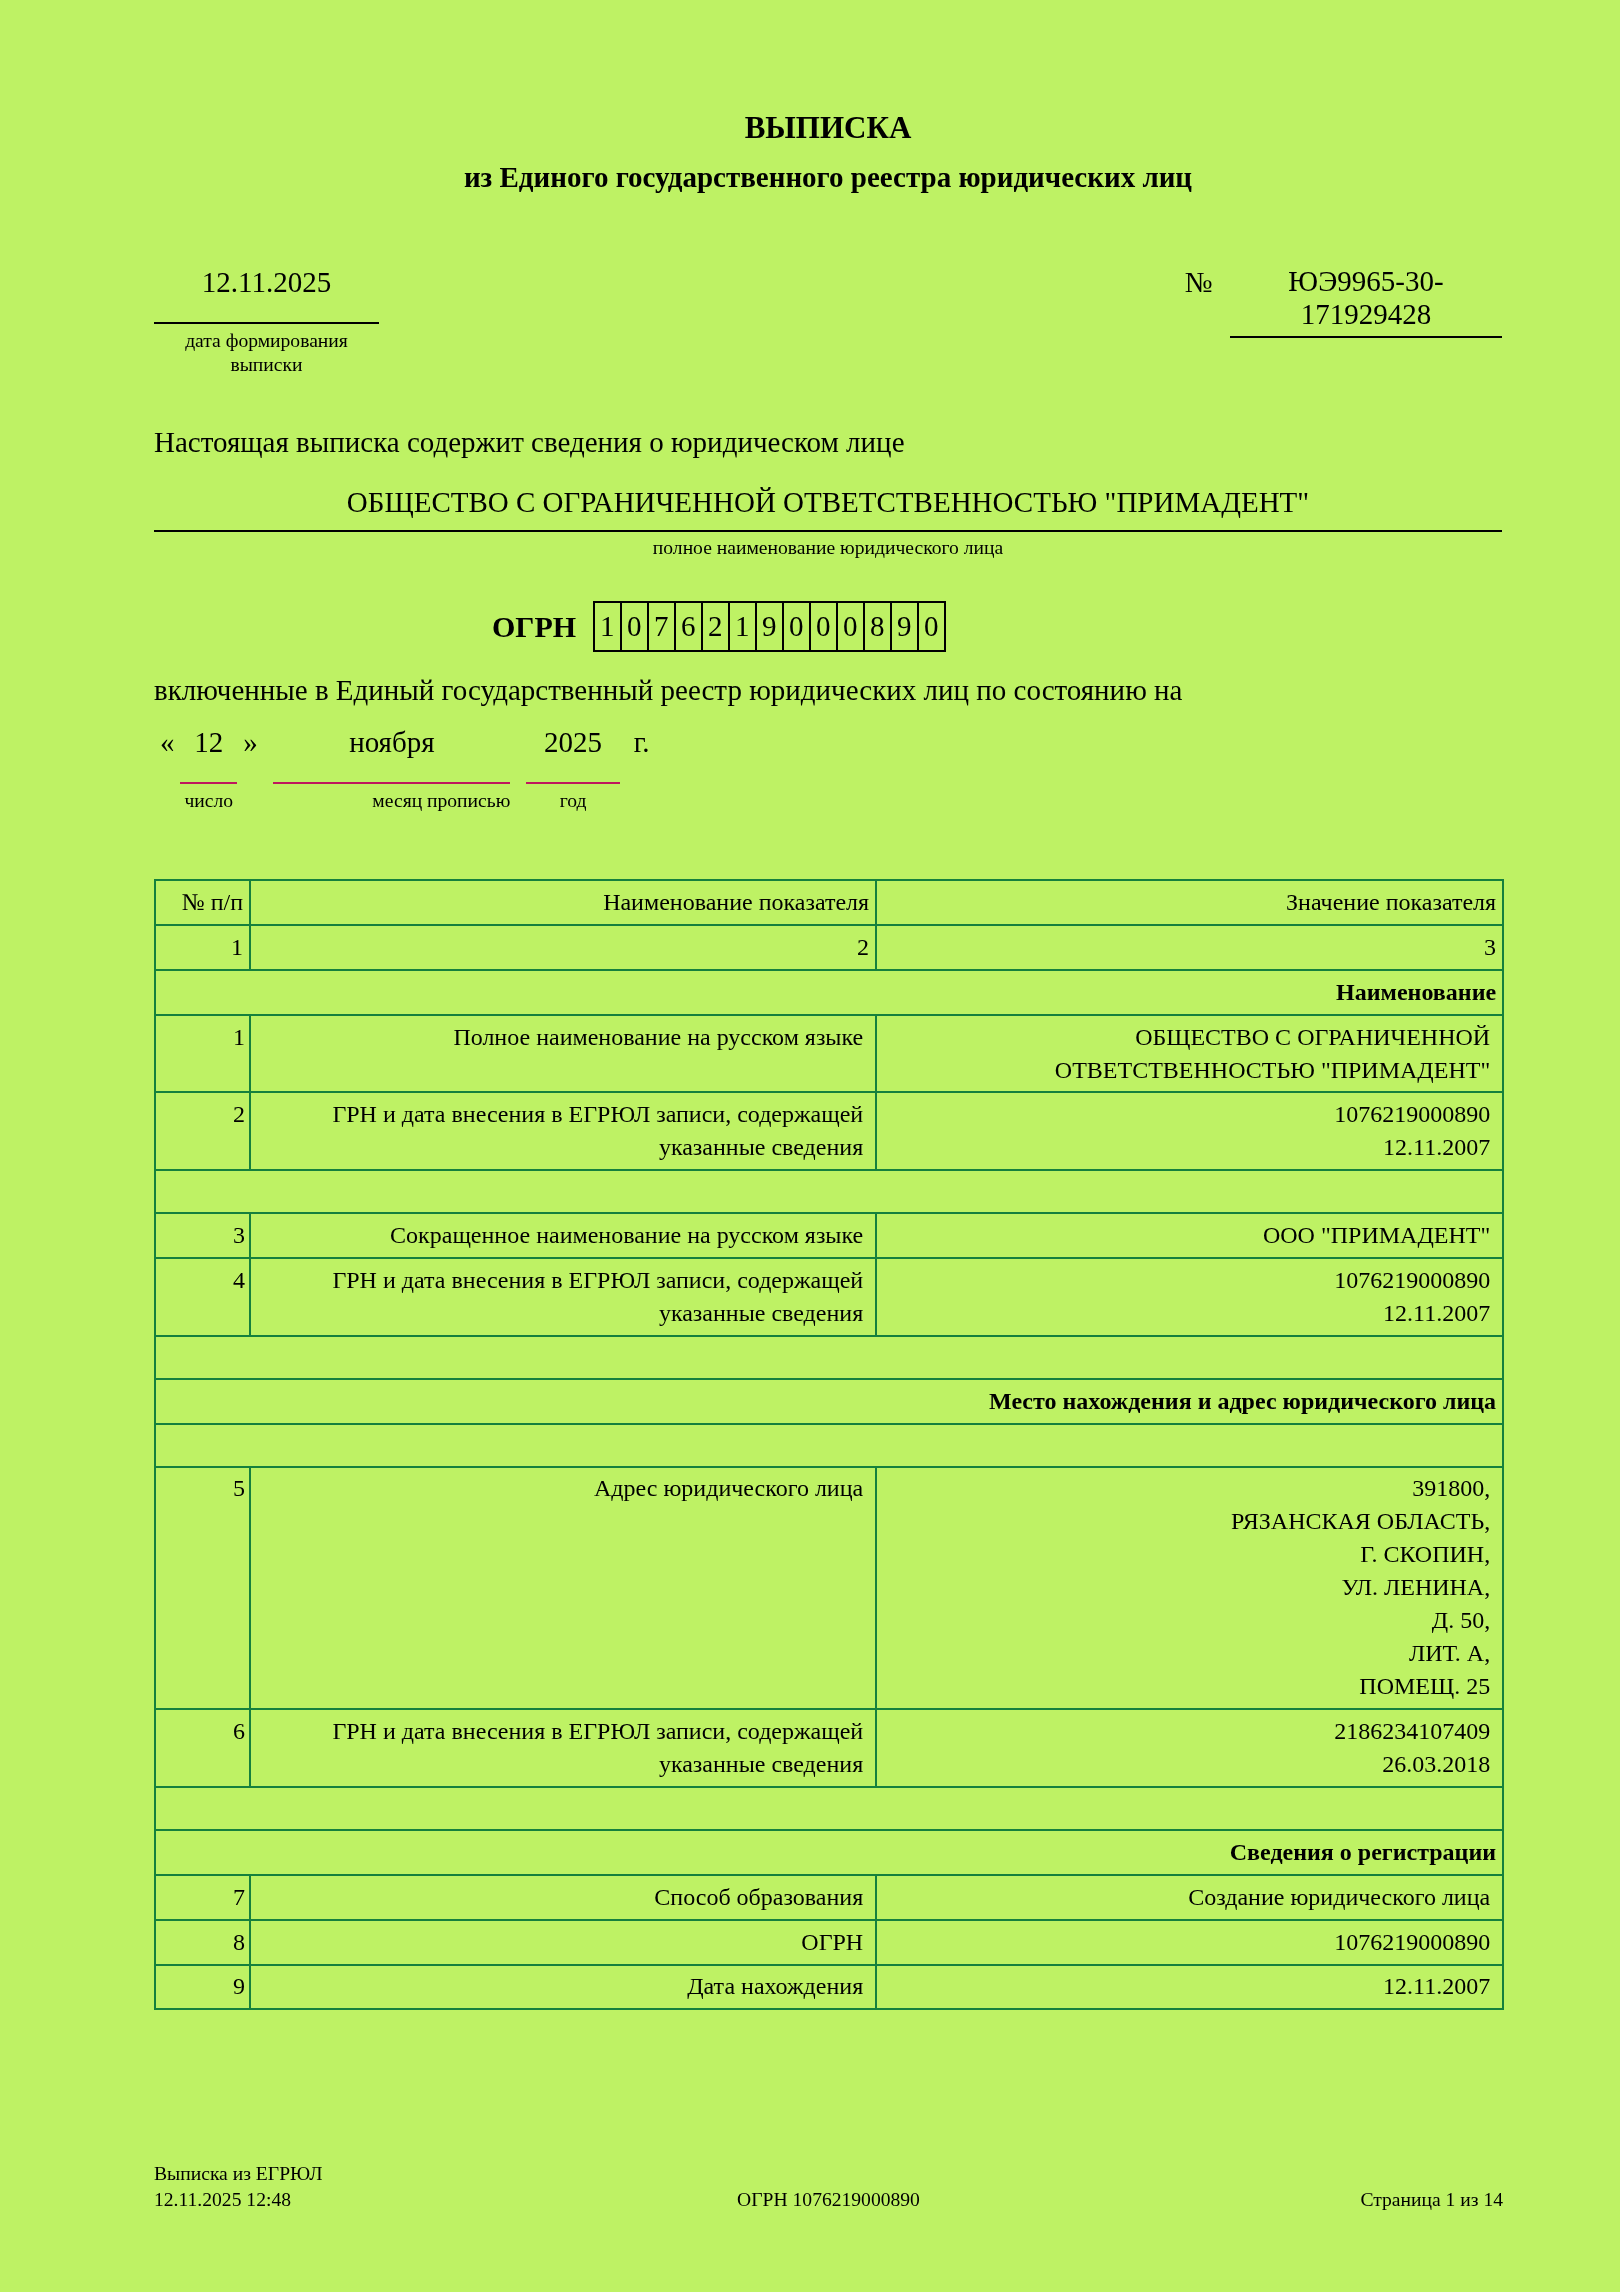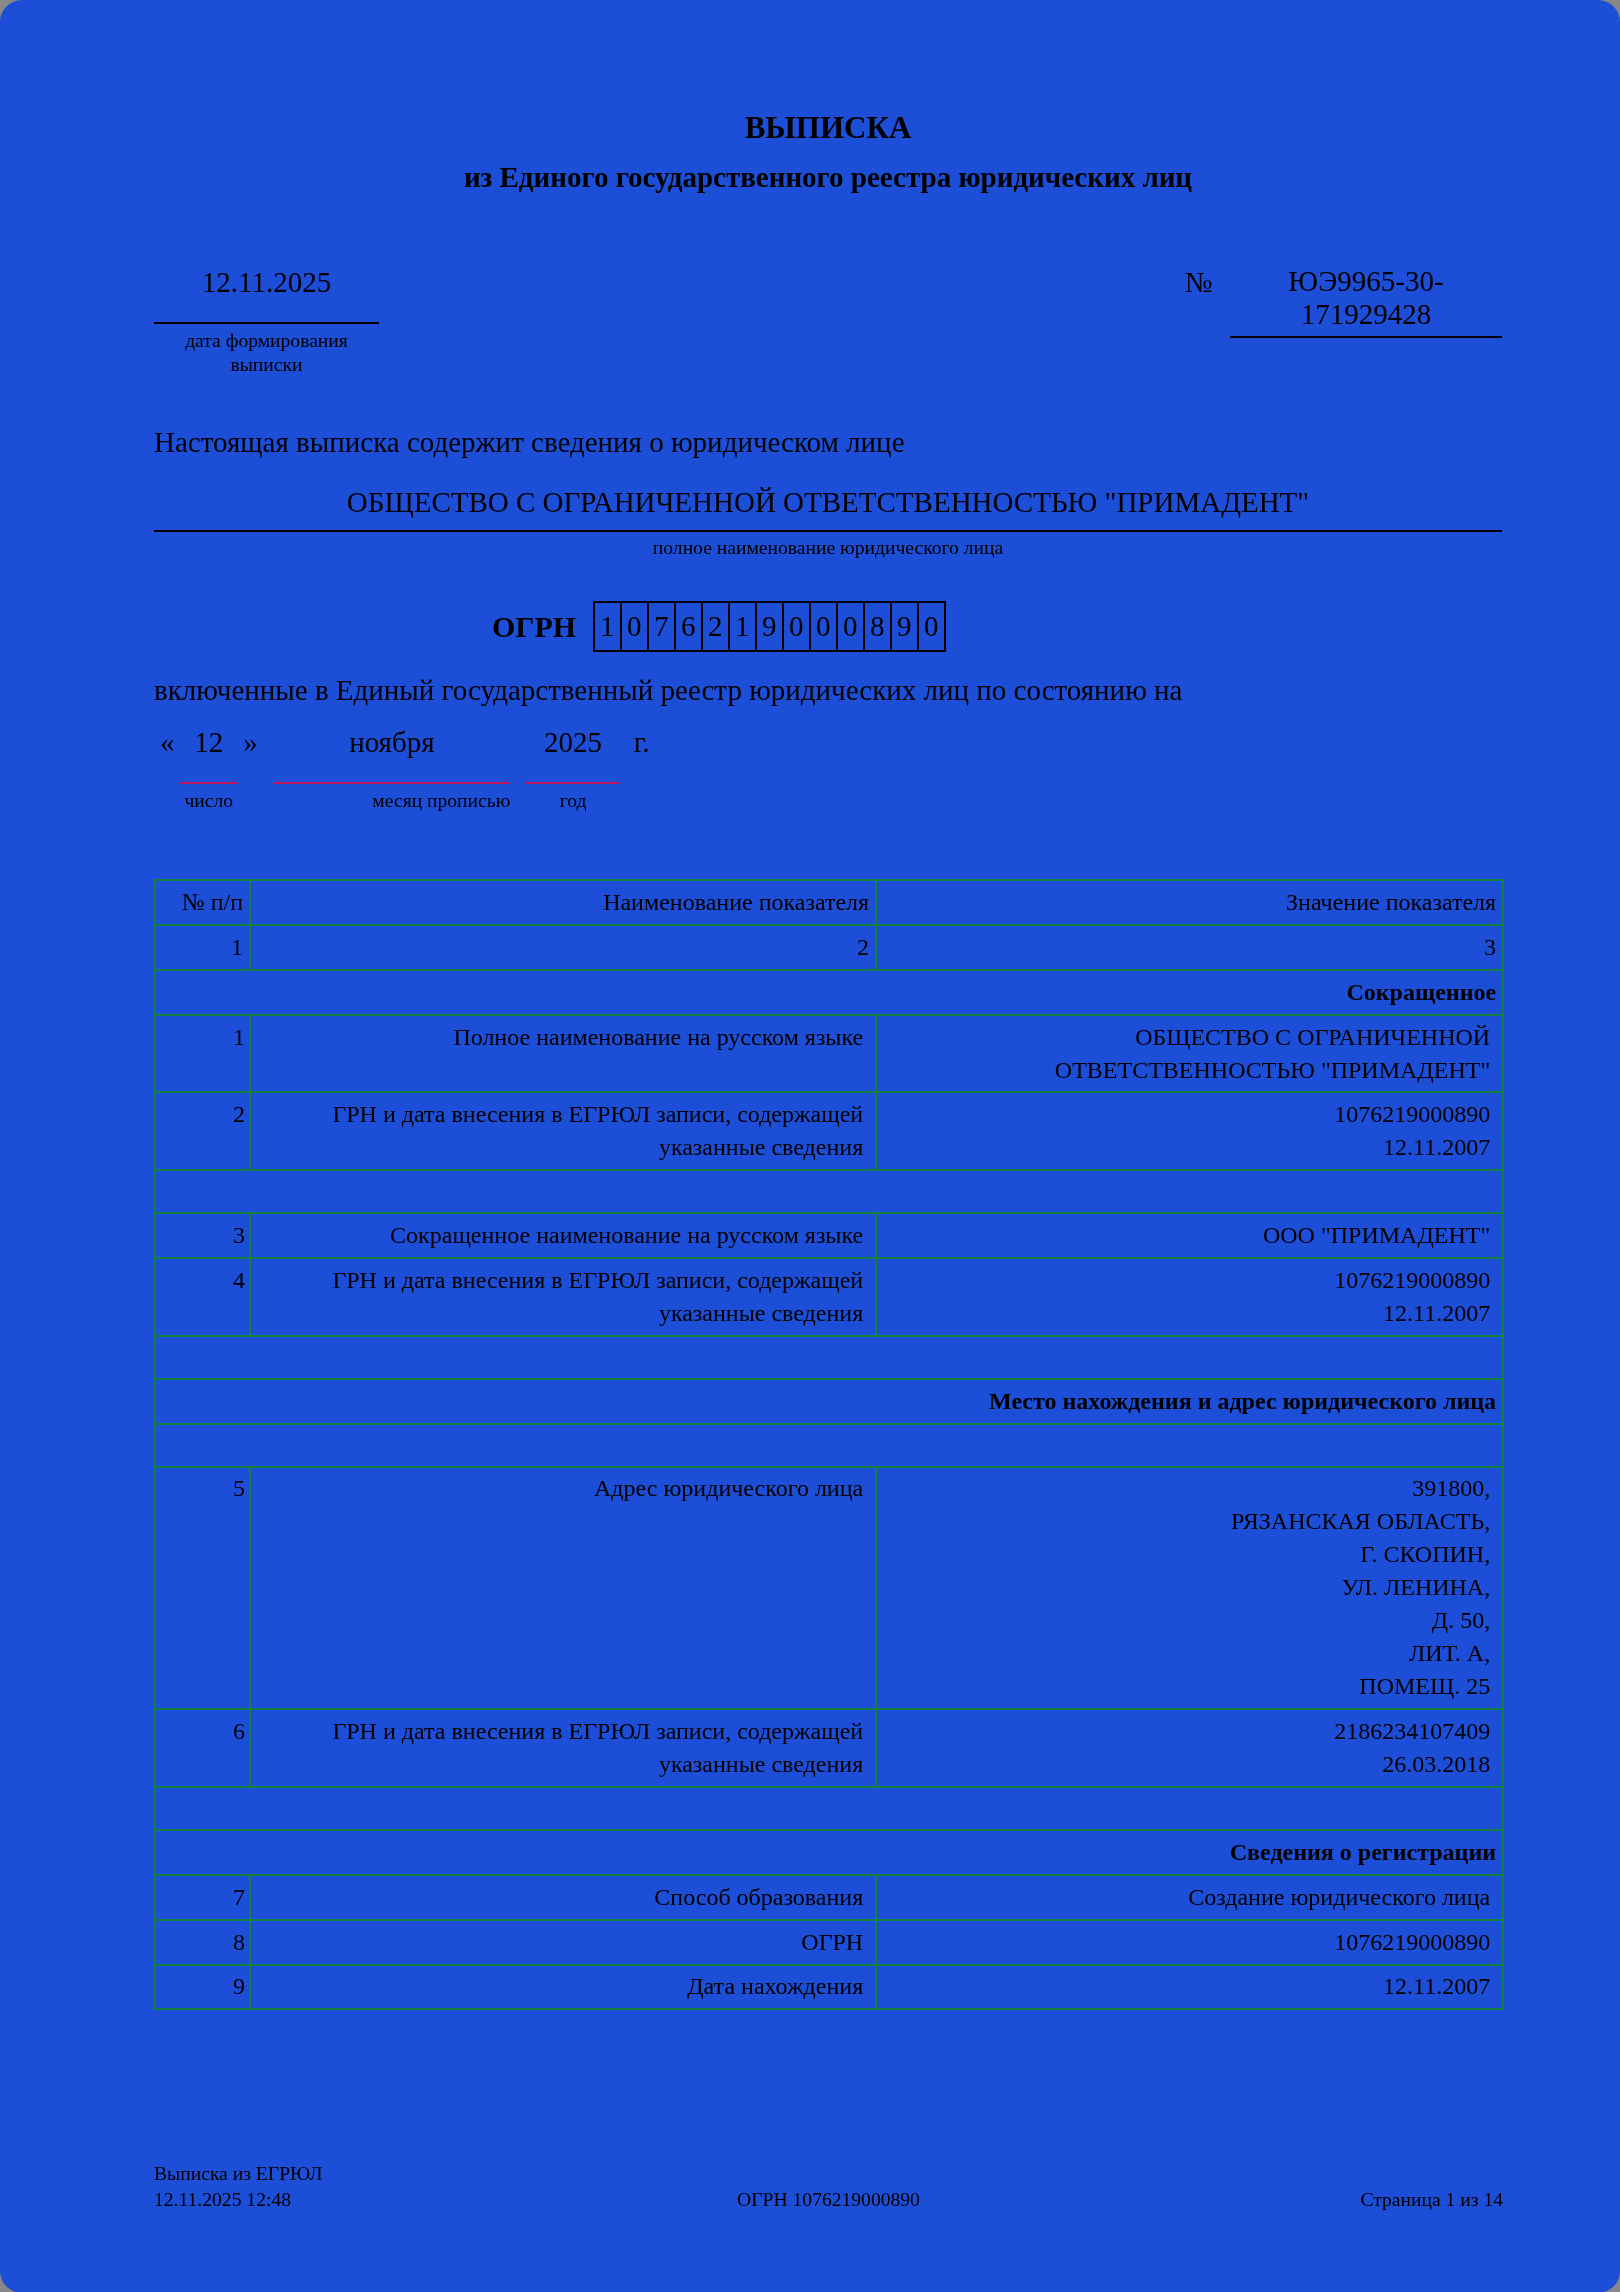--- a/index.html
+++ b/index.html
@@ -1,25 +1,24 @@
 <!DOCTYPE html>
 <html><head>
 <meta charset="utf-8">
 <style>
   * { margin:0; padding:0; box-sizing:border-box; }
   html,body { background:#888; }
   .page {
     position:relative;
     width:1620px; height:2293px;
-    background:#1d4ed8;
+    background:#bef264;
     color:#000;
     font-family:"Liberation Serif","DejaVu Serif",serif;
     overflow:hidden;
     margin:0 auto;
-    border-radius:22px;
   }
   .content { margin-left:154px; margin-right:118px; }
 
   
   .doc-title { margin-top:110px; text-align:center; font-size:31px; font-weight:bold; line-height:36px; }
   .doc-subtitle { margin-top:13.7px; text-align:center; font-size:29px; font-weight:bold; line-height:34px; }
 
   
   .meta-row { margin-top:71px; display:flex; justify-content:space-between; align-items:flex-start; }
   .meta-left { width:225px; text-align:center;font-family:Liberation Serif, serif; }
@@ -160,21 +159,21 @@
           <td class="hdr">Наименование показателя</td>
           <td class="hdr">Значение показателя</td>
         </tr>
         <tr>
           <td class="colnum">1</td>
           <td class="colnum">2</td>
           <td class="colnum">3</td>
         </tr>
 
         <tr>
-          <td class="section" colspan="3">Сокращенное</td>
+          <td class="section" colspan="3">Наименование</td>
         </tr>
         <tr>
           <td class="num">1</td>
           <td class="name">Полное наименование на русском языке</td>
           <td class="val">ОБЩЕСТВО С ОГРАНИЧЕННОЙ ОТВЕТСТВЕННОСТЬЮ "ПРИМАДЕНТ"</td>
         </tr>
         <tr>
           <td class="num">2</td>
           <td class="name">ГРН и дата внесения в ЕГРЮЛ записи, содержащей указанные сведения</td>
           <td class="val">1076219000890

